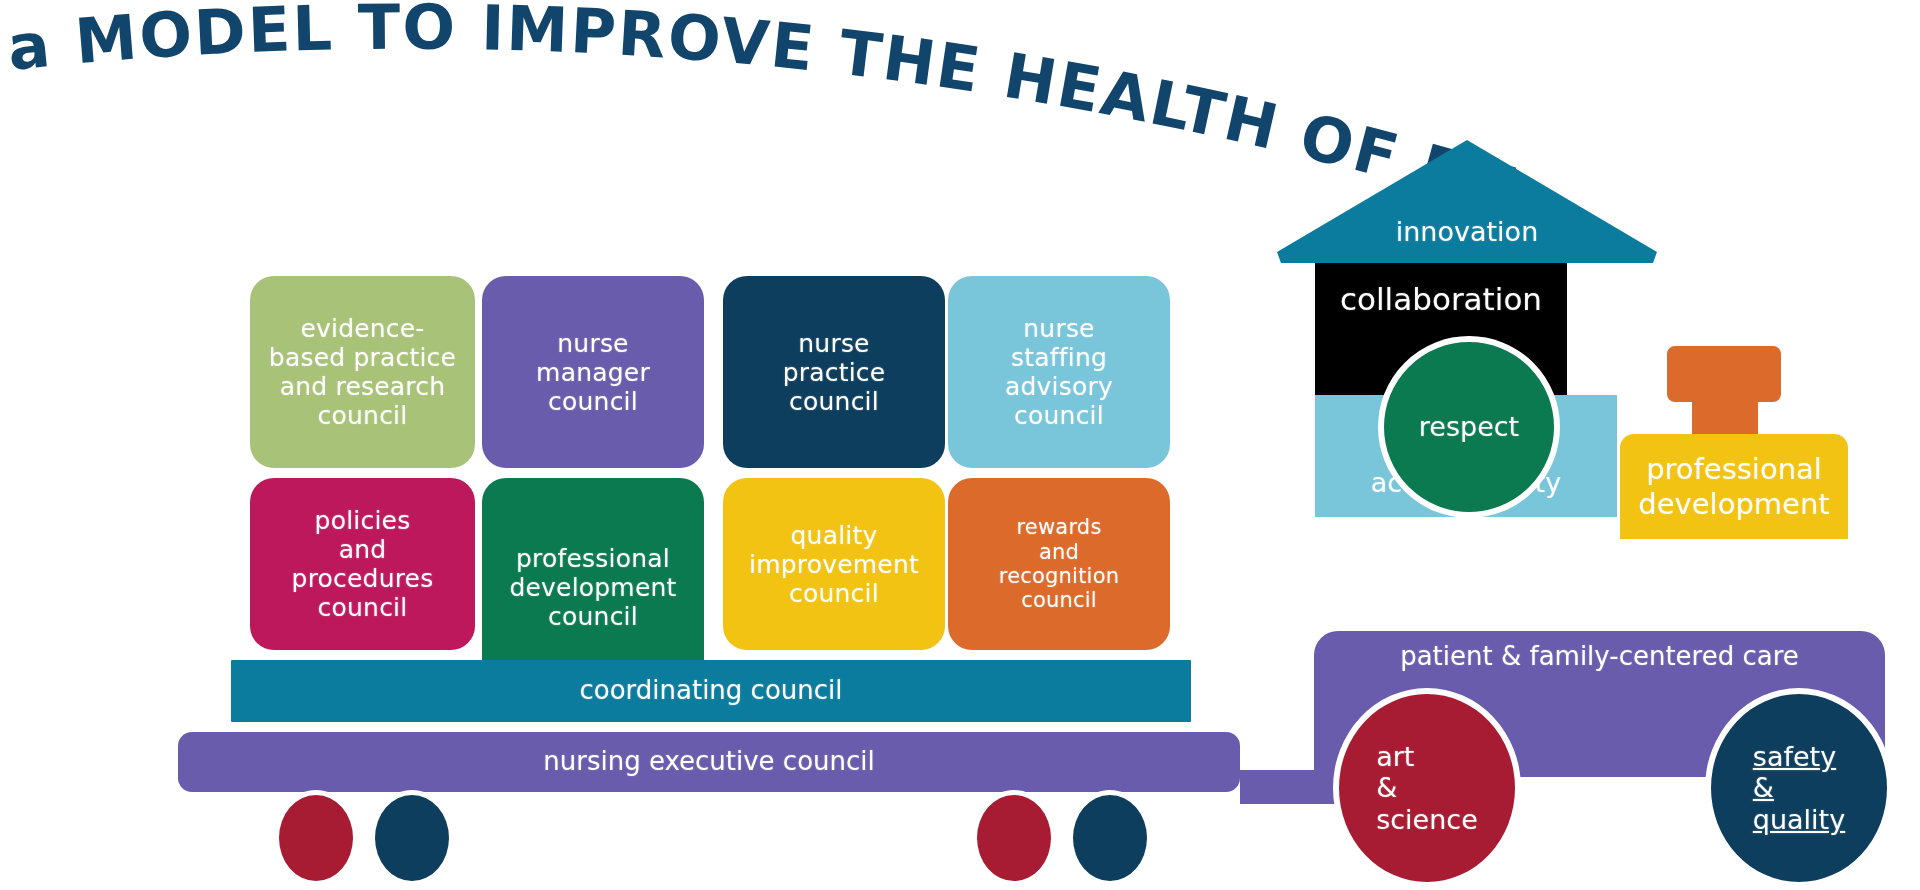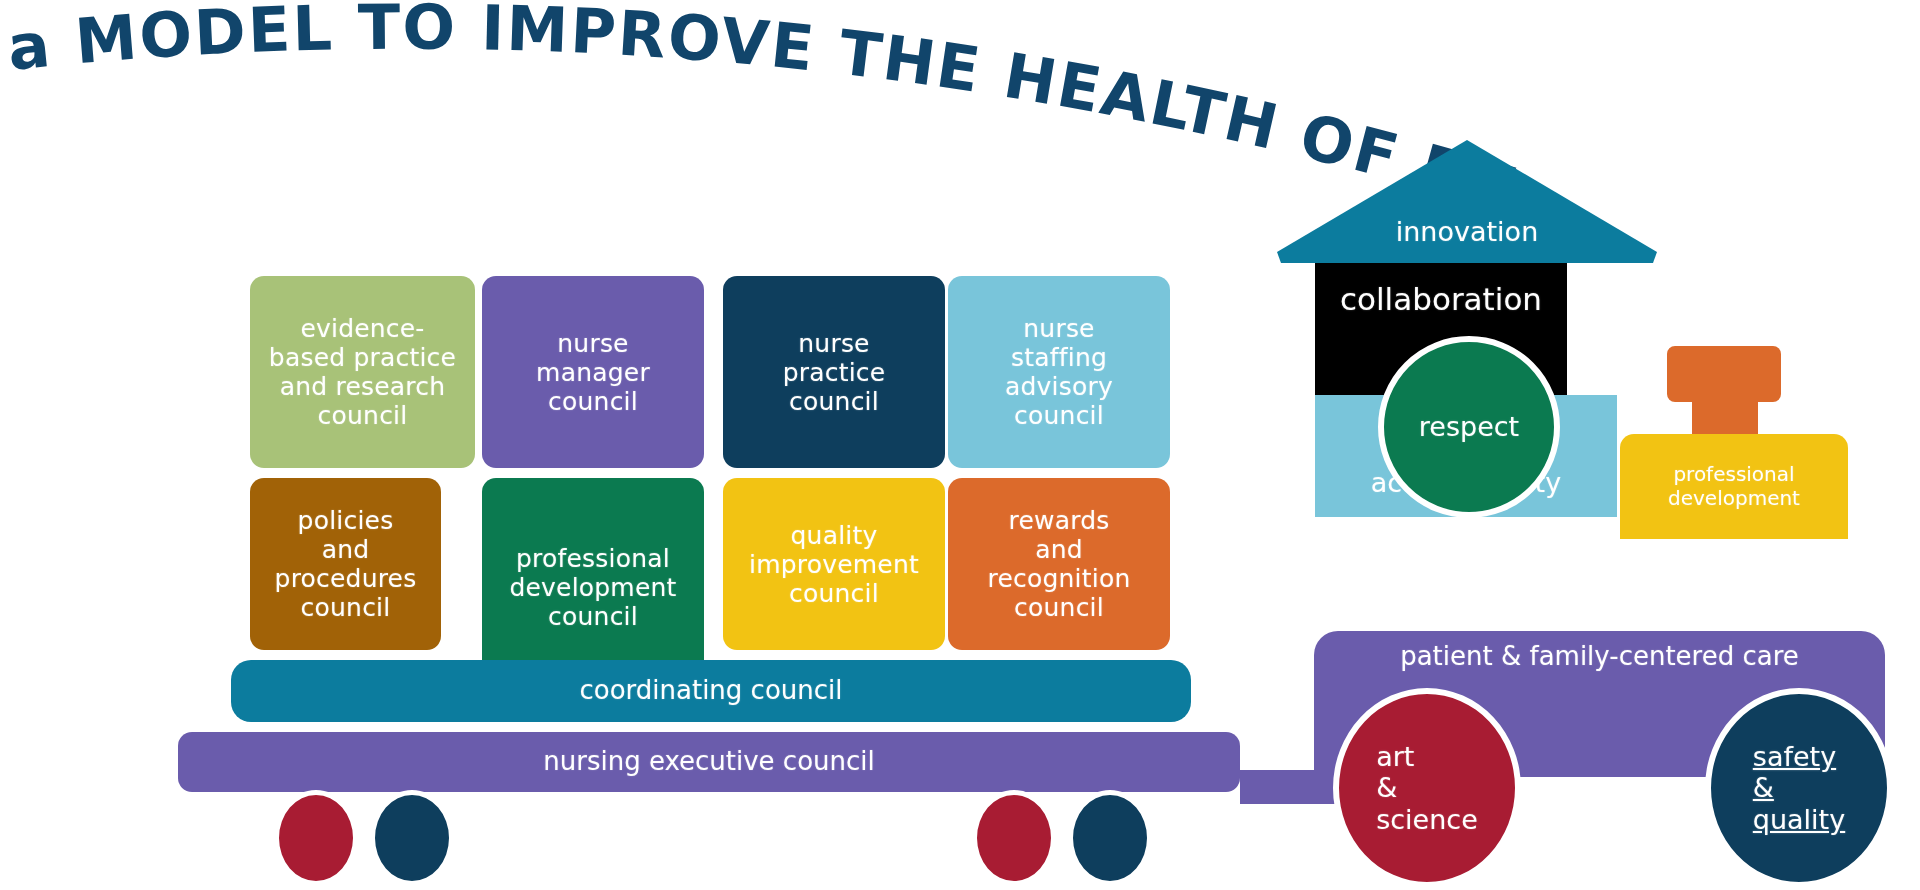--- a/index.html
+++ b/index.html
@@ -1,20 +1,20 @@
 <!DOCTYPE html>
 <html><head>
 <meta charset="utf-8">
 <style>
   html,body{margin:0;padding:0;background:#ffffff;}
   body{width:1920px;height:890px;overflow:hidden;font-family:"DejaVu Sans",sans-serif;}
   #stage{position:relative;width:1920px;height:890px;background:#fff;}
 
   .card{
-    position:absolute;border-radius:14px;color:#fff;
+    position:absolute;border-radius:24px;color:#fff;
     display:flex;align-items:center;justify-content:center;text-align:center;
     font-family:"DejaVu Sans",sans-serif;font-weight:400;
     line-height:1.16;letter-spacing:.2px;
     text-shadow:0 0 2px rgba(255,255,255,.35);
     white-space:pre-line;
     box-sizing:border-box;padding:4px 6px;
   }
   .bar{
     position:absolute;color:#fff;display:flex;align-items:center;justify-content:center;
     font-family:"DejaVu Sans",sans-serif;line-height:1.15;text-align:center;
@@ -68,39 +68,39 @@
 
   <div class="card" style="left:723px;top:276px;width:222px;height:192px;background:#0e3e5d;font-size:25px;">nurse
 practice
 council</div>
 
   <div class="card" style="left:948px;top:276px;width:222px;height:192px;background:#79c5da;font-size:25px;">nurse
 staffing
 advisory
 council</div>
 
-  <div class="card" style="left:250px;top:478px;width:191px;height:172px;background:#a16207;font-size:25px;">policies
+  <div class="card" style="left:250px;top:478px;width:225px;height:172px;background:#be185d;font-size:25px;">policies
 and
 procedures
 council</div>
 
   <div class="card" style="left:482px;top:478px;width:222px;height:218px;background:#0b7a50;font-size:25px;">professional
 development
 council</div>
 
   <div class="card" style="left:723px;top:478px;width:222px;height:172px;background:#f2c313;font-size:25px;">quality
 improvement
 council</div>
 
-  <div class="card" style="left:948px;top:478px;width:222px;height:172px;background:#dc6a2b;font-size:25px;">rewards
+  <div class="card" style="left:948px;top:478px;width:222px;height:172px;background:#dc6a2b;font-size:21px;">rewards
 and
 recognition
 council</div>
 
-  <div class="bar" style="left:231px;top:660px;width:960px;height:62px;background:#0c7c9e;border-radius:20px;font-size:26px;">coordinating council</div>
+  <div class="bar" style="left:231px;top:660px;width:960px;height:62px;background:#0c7c9e;border-radius:1px;font-size:26px;">coordinating council</div>
 
   <div class="bar" style="left:178px;top:732px;width:1062px;height:60px;background:#6a5cac;border-radius:14px;font-size:26px;">nursing executive council</div>
 
   <div class="coupler" style="left:1240px;top:770px;width:110px;height:34px;background:#6a5cac;"></div>
 
   <div class="wheel" style="left:274px;top:790px;width:84px;height:96px;background:#a81c33;"></div>
   <div class="wheel" style="left:370px;top:790px;width:84px;height:96px;background:#0e3e5d;"></div>
   <div class="wheel" style="left:972px;top:790px;width:84px;height:96px;background:#a81c33;"></div>
   <div class="wheel" style="left:1068px;top:790px;width:84px;height:96px;background:#0e3e5d;"></div>
 
@@ -114,21 +114,21 @@
 
   <div class="sq" style="left:1315px;top:395px;width:302px;height:122px;background:#79c5da;
               font-size:27px;align-items:flex-end;padding-bottom:18px;">accountability</div>
 
   <div class="wheel" style="left:1378px;top:336px;width:182px;height:182px;background:#0b7a50;font-size:27px;border-width:6px;">respect</div>
 
   <div class="stack-cap" style="left:1667px;top:346px;width:114px;height:56px;background:#dc6a2b;"></div>
   <div class="stack-stem" style="left:1692px;top:392px;width:66px;height:50px;background:#dc6a2b;"></div>
 
   <div class="sq" style="left:1620px;top:434px;width:228px;height:105px;background:#f2c313;
-              font-size:20px;align-items:center;border-radius:14px 14px 0 0;">professional
+              font-size:29px;align-items:center;border-radius:14px 14px 0 0;">professional
 development</div>
 
   <div class="sq" style="left:1277px;top:631px;width:571px;height:146px;background:#6a5cac;
               border-radius:24px 24px 0 0;font-size:26px;align-items:flex-start;padding-top:10px;margin-left:37px;">patient &amp;
 family-centered
 care</div>
 
   <div class="wheel" style="left:1333px;top:688px;width:188px;height:200px;background:#a81c33;font-size:27px;border-width:6px;">art
 &amp;
 science</div>

